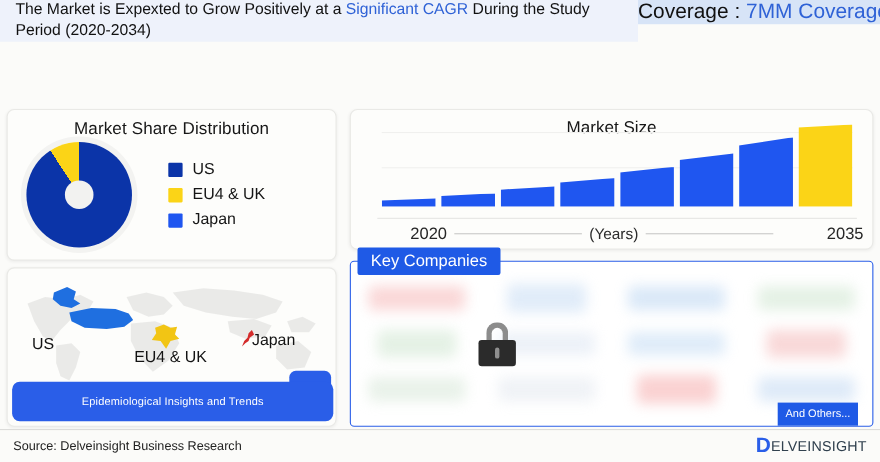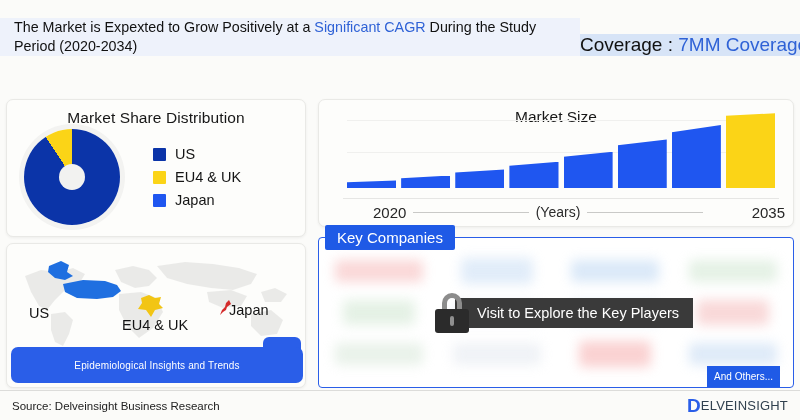--- a/index.html
+++ b/index.html
@@ -17,21 +17,21 @@
     height:36px;width:800px;background:#fbfaf6;
     display:flex;align-items:center;justify-content:center;
   }
   .titlebar .title{
     font-size:21.5px;color:#2f62d6;font-weight:400;letter-spacing:.1px;
     white-space:nowrap;
   }
 
   
   .subband{
-    display:flex;width:655px;height:56px;align-items:flex-end;
+    display:flex;width:655px;height:56px;align-items:flex-start;
   }
   .subband .left{
     flex:0 0 580px;background:#eef2fb;
     display:flex;align-items:center;padding:0 0 0 14px;box-sizing:border-box;
   }
   .subband .left p{margin:0;font-size:14.3px;line-height:19px;color:#111;max-width:560px;}
   .subband .left .hl{color:#2f62d6;}
   .subband .right{
     flex:1 1 auto;background:#d7e4f7;
     display:flex;align-items:center;justify-content:center;
@@ -301,23 +301,20 @@
         <div class="logo" style="background: rgb(227, 232, 239); margin: 6px 10px;"></div>
         <div class="logo" style="background: rgb(246, 173, 173); margin: 4px 18px;"></div>
         <div class="logo" style="background: rgb(195, 217, 242); margin: 6px 10px;"></div>
       </div>
     <div id="lock-tip">
       <div class="lockicon">
         <div class="lockshackle"></div>
         <div class="lockbody"></div>
         <div class="lockkey"></div>
       </div>
-      <div class="tipbox">
-        <span>Visit to Explore the Key Players</span>
-      </div>
     </div>
     <div id="and-others">
       <span>And Others...</span>
     </div>
   </div>
 
   <div class="footer">
     <span class="src">Source: Delveinsight Business Research</span>
     <span class="brand">
       <span class="dletter">D</span>

